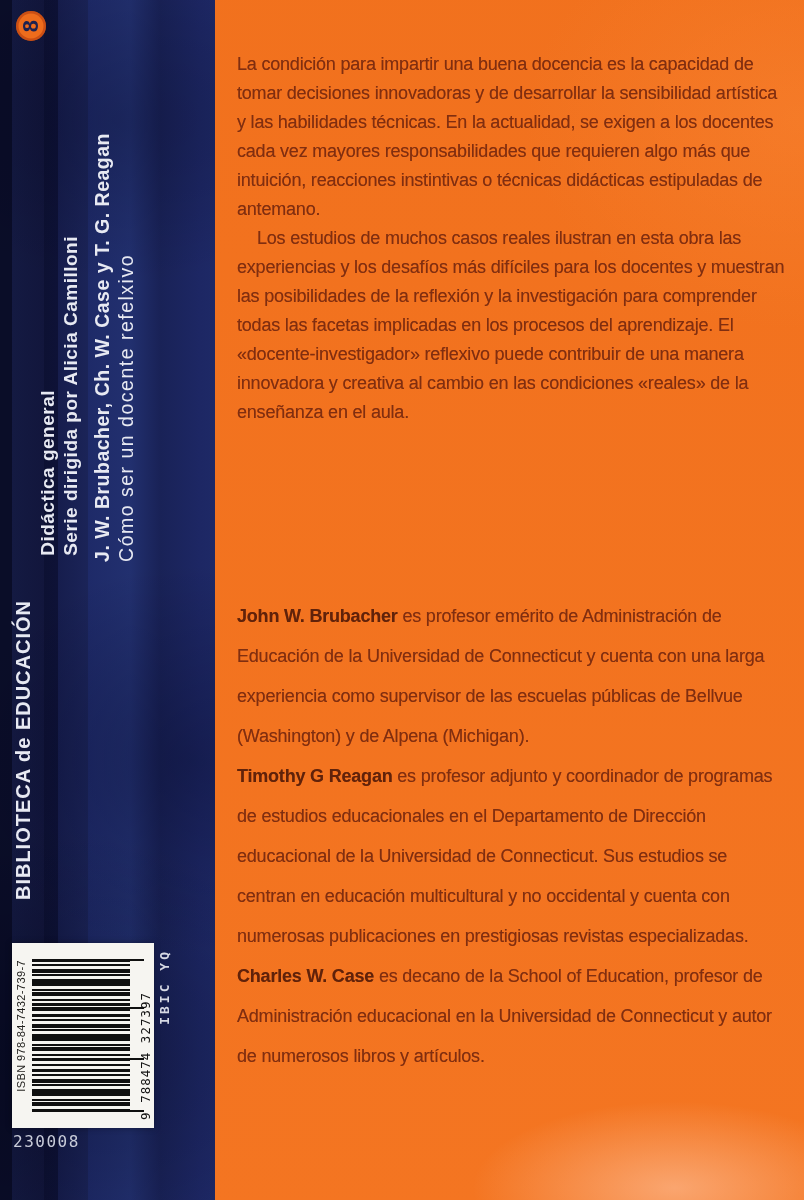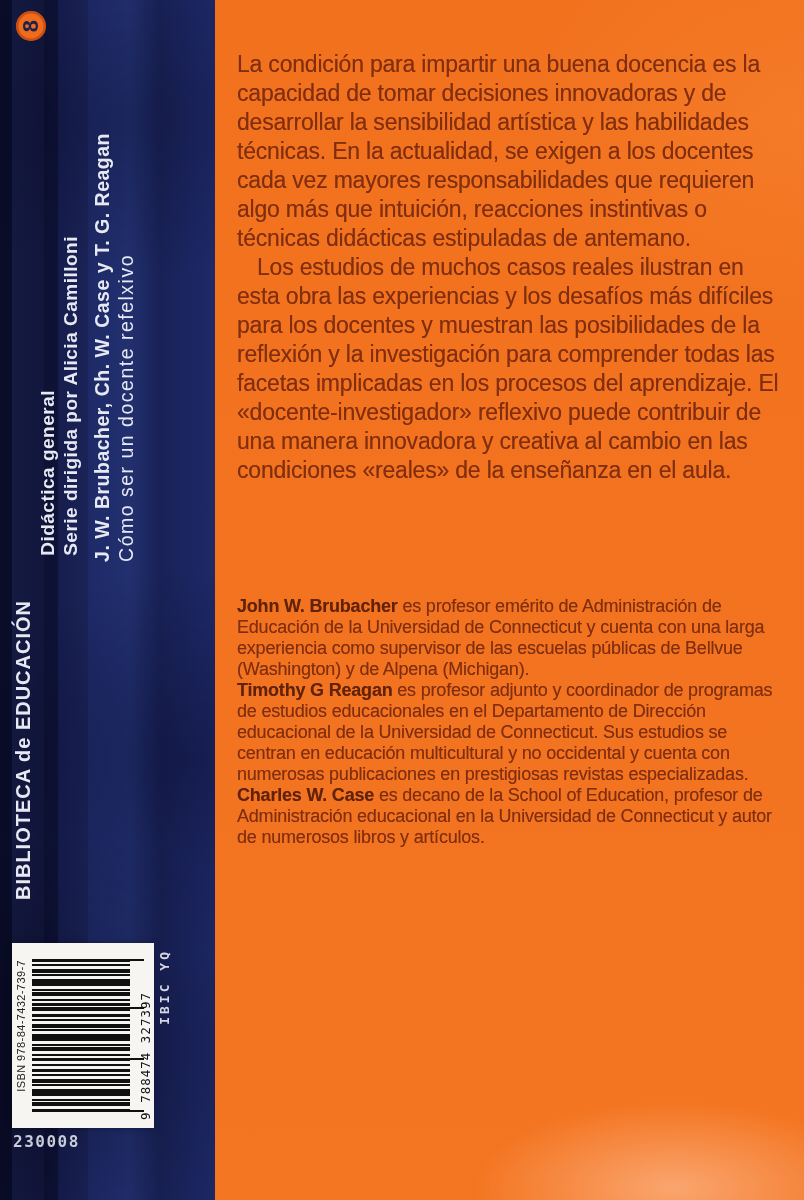--- a/index.html
+++ b/index.html
@@ -76,34 +76,34 @@
     font-family:"DejaVu Sans Mono",monospace;font-size:12.5px;color:#121212;
     letter-spacing:1px;
   }
   .ibic{
     position:absolute;left:157px;bottom:175px;
     font-family:"DejaVu Sans Mono",monospace;font-weight:bold;
     font-size:13px;letter-spacing:3px;color:#d6d9e4;
   }
   .catalog{
     position:absolute;left:13px;top:1132px;
-    font-family:"DejaVu Sans Mono",monospace;font-weight:bold;
+    font-family:"DejaVu Sans Mono",monospace;font-weight:normal;
     font-size:16px;letter-spacing:1.5px;color:#c9ccd9;
   }
   
   .blurb{
     position:absolute;left:237px;top:50px;width:552px;
-    font-size:23px;line-height:29px;letter-spacing:-.2px;
+    font-size:18px;line-height:29px;letter-spacing:-.2px;
     color:#802e10;text-shadow:0 0 .5px rgba(130,45,15,.55);
   }
   .blurb p{margin:0;}
   .blurb p.indent{text-indent:20px;}
   .bios{
     position:absolute;left:237px;top:596px;width:552px;
-    font-size:18px;line-height:21px;letter-spacing:-.2px;
+    font-size:18px;line-height:40px;letter-spacing:-.2px;
     color:#802e10;text-shadow:0 0 .5px rgba(130,45,15,.55);
   }
   .bios p{margin:0;}
   .bios b{color:#60220a;}
   
   .publisher{position:absolute;left:583px;top:1058px;width:175px;text-align:right;}
   .publisher .name{
     font-family:"Liberation Serif",serif;font-size:62px;line-height:62px;
     letter-spacing:-3px;color:#1d2150;text-align:center;display:block;
   }

